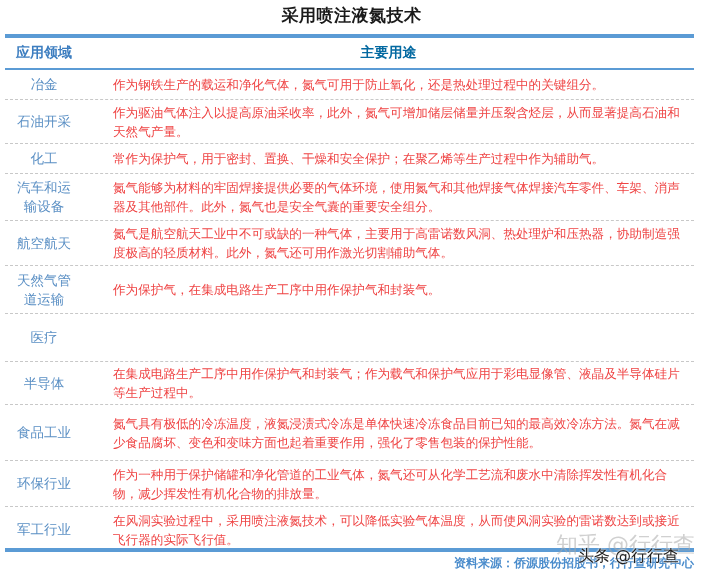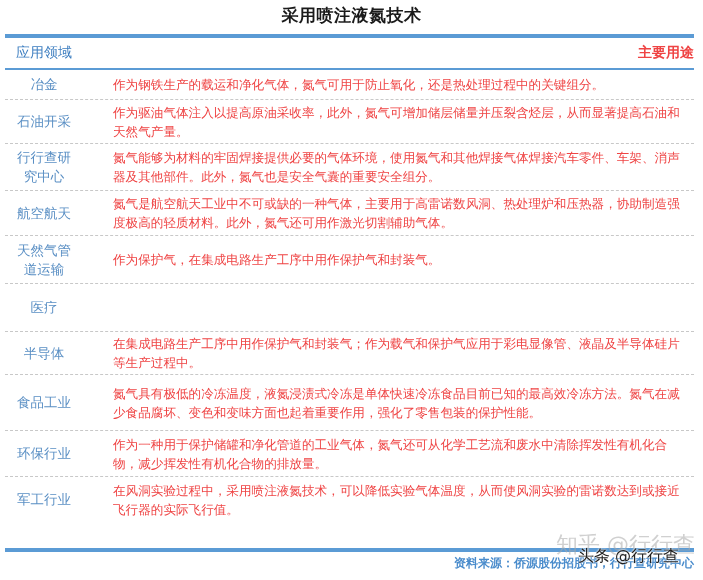--- a/index.html
+++ b/index.html
@@ -3,22 +3,22 @@
 <meta charset="utf-8">
 <style>
   html, body { margin: 0; padding: 0; background: #ffffff; }
   body { width: 703px; height: 580px; position: relative; overflow: hidden;
          font-family: "DejaVu Sans", "Liberation Sans", sans-serif; }
   .title { position: absolute; left: 0; top: 4px; width: 703px; text-align: center;
            font-size: 17px; font-weight: bold; color: #1a1a1a; letter-spacing: 0.5px; }
   .table { position: absolute; left: 5px; top: 34px; width: 689px; }
   .rule-thick { height: 4px; background: #5b9bd5; }
   .header { display: flex; height: 30px; align-items: center; border-bottom: 2px solid #5b9bd5; }
-  .header .c1 { width: 78px; text-align: center; color: #3d7ec0; font-weight: normal; font-size: 14px; }
-  .header .c2 { flex: 1; text-align: right; color: #ef4444; font-weight: bold; font-size: 14px; }
+  .header .c1 { width: 78px; text-align: center; color: #3d7ec0; font-weight: bold; font-size: 14px; }
+  .header .c2 { flex: 1; text-align: center; color: #0369a1; font-weight: bold; font-size: 14px; }
   .row { display: flex; align-items: center; border-bottom: 1px dashed #c8c8c8; box-sizing: border-box; }
   .row .c1 { width: 78px; text-align: center; color: #5a8fc4; font-size: 13.5px; line-height: 19px; }
   .row .c2 { flex: 1; padding-left: 30px; padding-right: 6px; color: #ef4444; font-size: 12.6px; line-height: 19px; }
   .row.last { border-bottom: none; }
   .footer { position: absolute; left: 5px; top: 548px; width: 689px; }
   .source { position: absolute; right: 9px; top: 555px; color: #4a8ccc; font-weight: bold; font-size: 12px; }
   .wm1 { position: absolute; left: 556px; top: 530px; color: rgba(170,170,170,0.55); font-size: 22px; text-align: right; }
   .wm2 { position: absolute; left: 578px; top: 546px; color: #222; font-size: 16px; text-shadow: 0 0 2px #fff, 0 0 2px #fff; }
 </style>
 </head>
@@ -34,22 +34,26 @@
   </div>
 
   <div class="row" style="height:30px">
     <div class="c1">冶金</div>
     <div class="c2">作为钢铁生产的载运和净化气体，氮气可用于防止氧化，还是热处理过程中的关键组分。</div>
   </div>
   <div class="row" style="height:44px">
     <div class="c1">石油开采</div>
     <div class="c2">作为驱油气体注入以提高原油采收率，此外，氮气可增加储层储量并压裂含烃层，从而显著提高石油和天然气产量。</div>
   </div>
+  <div class="row" style="height:30px">
+    <div class="c1">化工</div>
+    <div class="c2">常作为保护气，用于密封、置换、干燥和安全保护；在聚乙烯等生产过程中作为辅助气。</div>
+  </div>
   <div class="row" style="height:47px">
-    <div class="c1" style="padding:0 8px;box-sizing:border-box">行行查研究中心</div>
+    <div class="c1" style="padding:0 8px;box-sizing:border-box">汽车和运输设备</div>
     <div class="c2">氮气能够为材料的牢固焊接提供必要的气体环境，使用氮气和其他焊接气体焊接汽车零件、车架、消声器及其他部件。此外，氮气也是安全气囊的重要安全组分。</div>
   </div>
   <div class="row" style="height:45px">
     <div class="c1">航空航天</div>
     <div class="c2">氮气是航空航天工业中不可或缺的一种气体，主要用于高雷诺数风洞、热处理炉和压热器，协助制造强度极高的轻质材料。此外，氮气还可用作激光切割辅助气体。</div>
   </div>
   <div class="row" style="height:48px">
     <div class="c1" style="padding:0 8px;box-sizing:border-box">天然气管道运输</div>
     <div class="c2">作为保护气，在集成电路生产工序中用作保护气和封装气。</div>
   </div>

